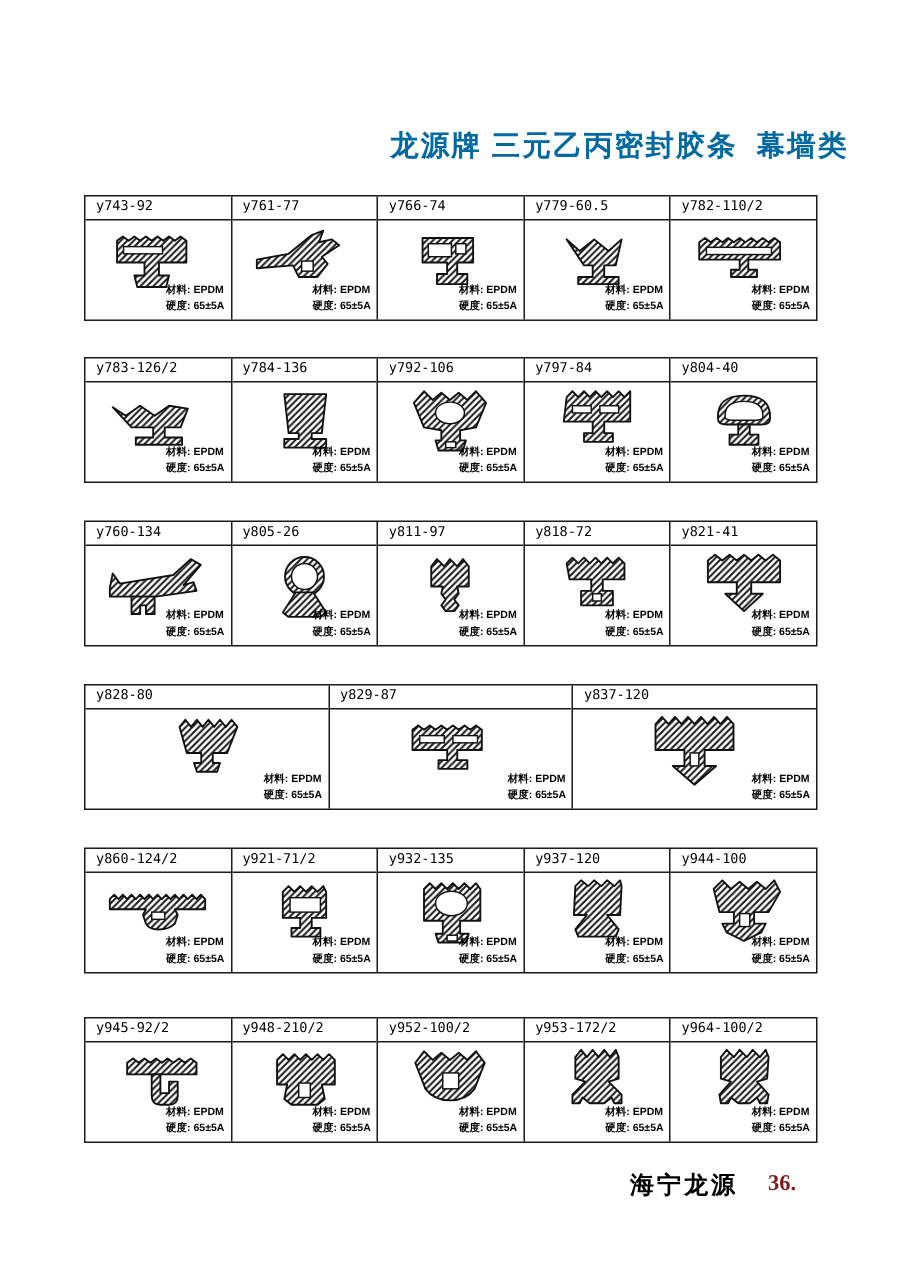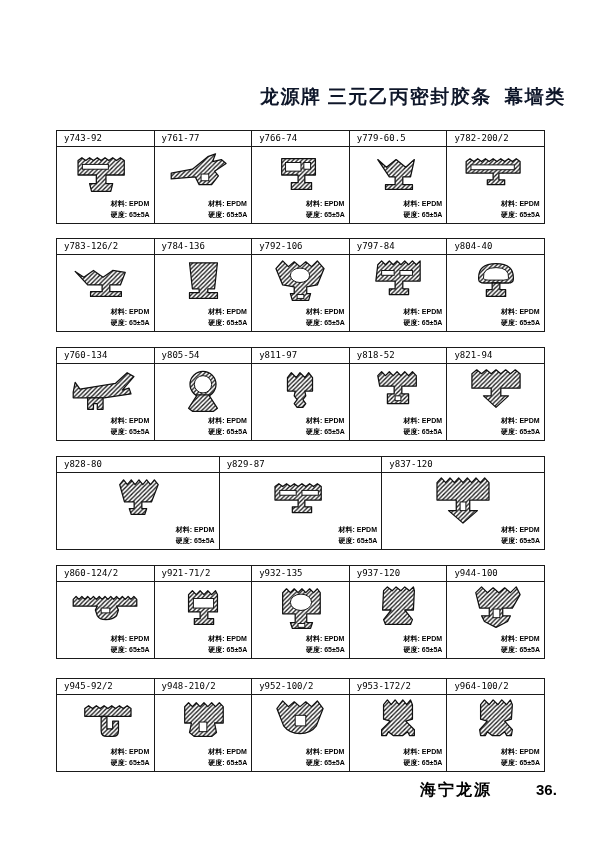--- a/index.html
+++ b/index.html
@@ -4,24 +4,24 @@
 <style>
   html,body{margin:0;padding:0;}
   body{
     width:600px;height:848px;background:#fdfdfd;position:relative;
     font-family:"Liberation Sans","DejaVu Sans",sans-serif;color:#111;
   }
   .page{position:absolute;inset:0;background:#fff;}
   .title{
     position:absolute;left:260px;top:84px;
     font-family:"Liberation Serif","DejaVu Serif",serif;
-    font-size:19px;font-weight:700;letter-spacing:1.5px;white-space:pre;color:#0f172a;
+    font-size:19px;font-weight:700;letter-spacing:1.5px;white-space:pre;color:#0369a1;
   }
   .row-table{
-    position:absolute;left:56px;width:489px;height:94px;
+    position:absolute;left:56px;width:489px;height:84px;
     border:1px solid #1a1a1a;box-sizing:border-box;display:flex;background:#fff;
   }
   .r1{top:130px}.r2{top:238px}.r3{top:347px}.r4{top:456px}.r5{top:565px}.r6{top:678px}
   .cell{flex:1;border-right:1px solid #1a1a1a;display:flex;flex-direction:column;min-width:0;}
   .cell:last-child{border-right:none;}
   .cell-header{
     height:15px;border-bottom:1px solid #1a1a1a;
     font-family:"DejaVu Sans Mono","Liberation Mono",monospace;
     font-size:9px;line-height:15px;padding-left:7px;white-space:nowrap;color:#000;
   }
@@ -33,23 +33,23 @@
     position:absolute;right:4px;bottom:3px;
     font-size:7px;font-weight:700;line-height:1.5;text-align:left;color:#000;
     font-family:"Liberation Sans","DejaVu Sans",sans-serif;white-space:nowrap;
   }
   .footer-company{
     position:absolute;left:420px;top:780px;
     font-family:"Liberation Serif","DejaVu Serif",serif;
     font-size:16px;font-weight:700;letter-spacing:2px;color:#000;
   }
   .footer-page{
-    position:absolute;left:536px;top:781px;
-    font-family:Liberation Sans, sans-serif;
-    font-size:15px;font-weight:700;color:#000000;
+    position:absolute;left:512px;top:781px;
+    font-family:Liberation Serif, serif;
+    font-size:15px;font-weight:700;color:#7f1d1d;
   }
 </style>
 </head>
 <body>
 
 <svg width="0" height="0" style="position:absolute">
   <defs>
     <pattern id="hatch" patternUnits="userSpaceOnUse" width="4.5" height="4.5">
       <rect width="4.5" height="4.5" fill="#ffffff"></rect>
       <path d="M-1,1 l2,-2 M0,4.5 l4.5,-4.5 M3.5,5.5 l2,-2" stroke="#1a1a1a" stroke-width="1.4"></path>
@@ -108,21 +108,21 @@
         <svg class="draw" viewBox="0 0 90 54">
           <path class="shape" d="M24,11 L33,19 L43,11 L53,19 L62,11 L58,29 L50,29 L50,37 L60,37 L60,42 L32,42 L32,37 L42,37 L42,29 L36,29 Z"></path>
         </svg>
         <div class="specs">
           <div>材料: EPDM</div>
           <div>硬度: 65±5A</div>
         </div>
       </div>
     </div>
     <div class="cell">
-      <div class="cell-header">y782-200/2</div>
+      <div class="cell-header">y782-110/2</div>
       <div class="cell-body">
         <svg class="draw" viewBox="0 0 90 54">
           <path class="shape" d="M14,13 l4,-3 l4,3 l4,-3 l4,3 l4,-3 l4,3 l4,-3 l4,3 l4,-3 l4,3 l4,-3 l4,3 l4,-3 l4,3 L70,25 L48,25 L48,32 L54,32 L54,37 L36,37 L36,32 L42,32 L42,25 L14,25 Z"></path>
           <rect class="hole" x="19" y="16.5" width="45" height="5"></rect>
         </svg>
         <div class="specs">
           <div>材料: EPDM</div>
           <div>硬度: 65±5A</div>
         </div>
       </div>
@@ -206,21 +206,21 @@
           <path class="shape" d="M12,27 L14,17 L19,24 L56,18 L68,7 L75,11 L63,25 L70,23 L72,29 L44,33 L12,33 Z"></path>
           <path class="shape" d="M27,33 L43,33 L43,45 L37,45 L37,39 L33,39 L33,45 L27,45 Z"></path>
         </svg>
         <div class="specs">
           <div>材料: EPDM</div>
           <div>硬度: 65±5A</div>
         </div>
       </div>
     </div>
     <div class="cell">
-      <div class="cell-header">y805-54</div>
+      <div class="cell-header">y805-26</div>
       <div class="cell-body">
         <svg class="draw" viewBox="0 0 90 54">
           <circle class="shape" cx="45" cy="19" r="13.5"></circle>
           <circle class="hole" cx="45" cy="19" r="9"></circle>
           <path class="shape" d="M39,30 L51,30 L60,44 L56,47 L34,47 L30,44 Z"></path>
         </svg>
         <div class="specs">
           <div>材料: EPDM</div>
           <div>硬度: 65±5A</div>
         </div>
@@ -232,34 +232,34 @@
         <svg class="draw" viewBox="0 0 90 54">
           <path class="shape" d="M32,12 l4,-5 l5,5 l4,-5 l5,5 l4,-5 l4,5 L58,26 L50,26 L51,31 L48,35 L51,39 L48,43 L42,43 L39,39 L42,35 L39,31 L40,26 L32,26 Z"></path>
         </svg>
         <div class="specs">
           <div>材料: EPDM</div>
           <div>硬度: 65±5A</div>
         </div>
       </div>
     </div>
     <div class="cell">
-      <div class="cell-header">y818-52</div>
+      <div class="cell-header">y818-72</div>
       <div class="cell-body">
         <svg class="draw" viewBox="0 0 90 54">
           <path class="shape" d="M24,10 l4,-4 l4,4 l4,-4 l4,4 l4,-4 l4,4 l4,-4 l4,4 l4,-4 l4,4 L64,21 L49,21 L49,29 L56,29 L56,39 L34,39 L34,29 L41,29 L41,21 L26,21 Z"></path>
           <rect class="hole" x="42" y="31" width="6" height="5"></rect>
         </svg>
         <div class="specs">
           <div>材料: EPDM</div>
           <div>硬度: 65±5A</div>
         </div>
       </div>
     </div>
     <div class="cell">
-      <div class="cell-header">y821-94</div>
+      <div class="cell-header">y821-41</div>
       <div class="cell-body">
         <svg class="draw" viewBox="0 0 90 54">
           <path class="shape" d="M20,8 l5,-4 l5,4 l5,-4 l5,4 l5,-4 l5,4 l5,-4 l5,4 l5,-4 l5,4 L70,23 L50,23 L50,31 L58,31 L45,43 L32,31 L40,31 L40,23 L20,23 Z"></path>
         </svg>
         <div class="specs">
           <div>材料: EPDM</div>
           <div>硬度: 65±5A</div>
         </div>
       </div>
     </div>

